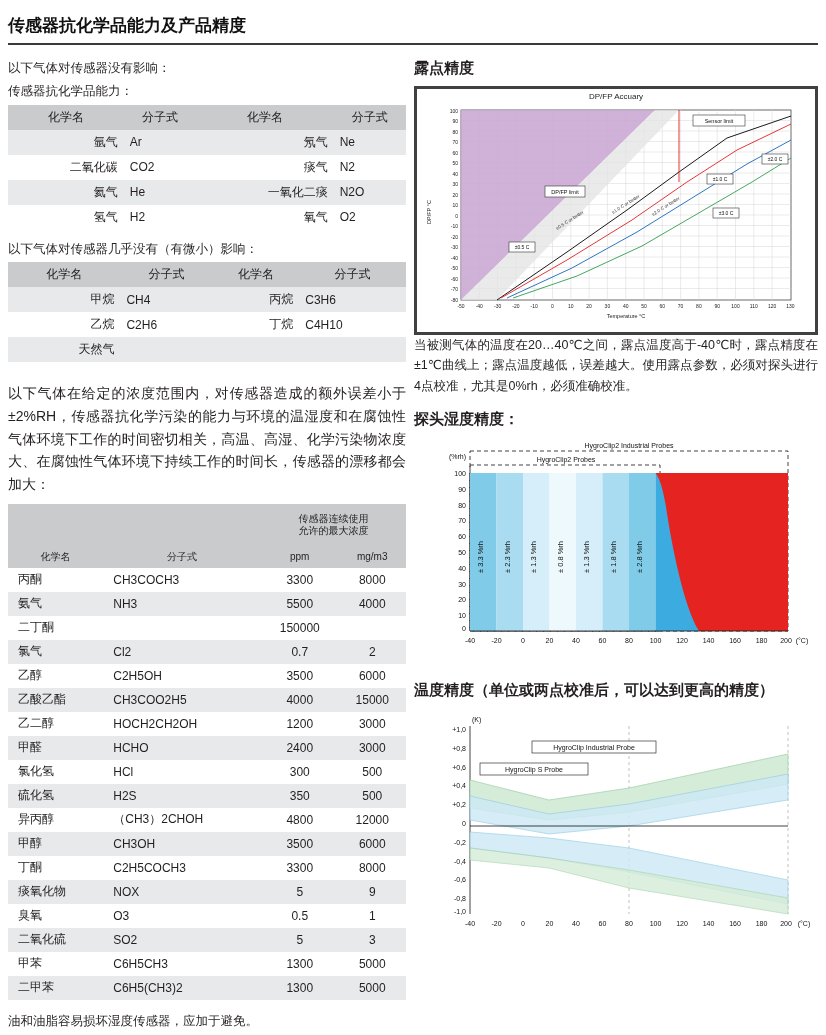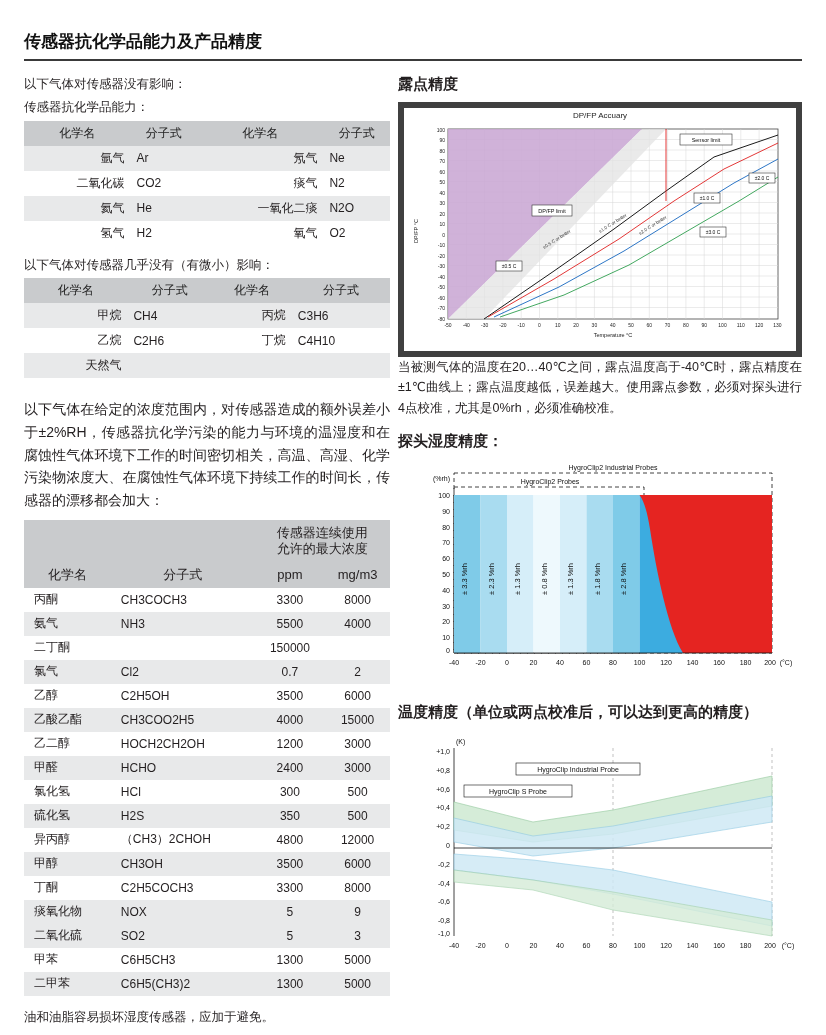--- a/index.html
+++ b/index.html
@@ -4,21 +4,21 @@
 <style>
   html,body{margin:0;padding:0;}
   body{
     width:826px;height:1035px;
     background:#ffffff;
     font-family:"Liberation Sans","DejaVu Sans",sans-serif;
     color:#231f20;
     position:relative;
     overflow:hidden;
   }
-  .page{position:relative;width:826px;height:1035px;box-sizing:border-box;padding:16px;}
+  .page{position:relative;width:826px;height:1035px;box-sizing:border-box;padding:0;}
   .title{
     font-size:17px;font-weight:bold;color:#111;
     padding:14px 0 6px 8px;
   }
   .title-rule{
     height:2px;background:#3a3a3a;margin:0 8px 0 8px;
   }
   .cols{display:flex;padding:14px 8px 0 8px;}
   .col-left{width:398px;}
   .col-right{width:404px;margin-left:8px;}
@@ -37,33 +37,33 @@
     padding:4px 6px;border:none;text-align:left;font-size:12px;
   }
   table.chem td.lft{text-align:right;padding-left:10px;}
   table.chem tr.alt td{background:#e8e9ea;}
   table.chem tr.plain td{background:#ffffff;}
 
   table.conc{
     border-collapse:collapse;width:100%;font-size:12px;margin:2px 0 10px 0;
   }
   table.conc th{
-    background:#c9cbcd;font-weight:normal;padding:4px 4px;font-size:13px;text-align:center;
+    background:#c9cbcd;font-weight:normal;padding:4px 4px;font-size:10px;text-align:center;
   }
   table.conc td{padding:3.5px 6px;text-align:center;font-size:12px;}
   table.conc td.lft{text-align:left;padding-left:10px;}
   table.conc tr.alt td{background:#e8e9ea;}
   table.conc tr.plain td{background:#ffffff;}
   .conc-head-tall{height:34px;line-height:1.2;}
 
   h2.sec{font-size:15px;font-weight:bold;margin:0 0 8px 0;}
   .fig-caption{font-size:12.5px;line-height:1.62;margin:0 0 14px 0;text-align:justify;}
 
   
-  .chart-box{border:6px solid #404040;background:#fff;position:relative;}
+  .chart-box{border:3px solid #404040;background:#fff;position:relative;}
   .chart-title{text-align:center;font-size:8px;padding:3px 0 1px 0;color:#222;}
 
   svg{display:block;}
 </style>
 </head>
 <body>
 
 <div class="page">
 
   <div class="title">传感器抗化学品能力及产品精度</div>
@@ -242,20 +242,26 @@
               <td class="lft">丁酮</td>
               <td class="lft">C2H5COCH3</td>
               <td>3300</td>
               <td>8000</td>
             </tr>
             <tr class="alt">
               <td class="lft">痰氧化物</td>
               <td class="lft">NOX</td>
               <td>5</td>
               <td>9</td>
+            </tr>
+            <tr class="plain">
+              <td class="lft">臭氧</td>
+              <td class="lft">O3</td>
+              <td>0.5</td>
+              <td>1</td>
             </tr>
             <tr class="alt">
               <td class="lft">二氧化硫</td>
               <td class="lft">SO2</td>
               <td>5</td>
               <td>3</td>
             </tr>
             <tr class="plain">
               <td class="lft">甲苯</td>
               <td class="lft">C6H5CH3</td>

